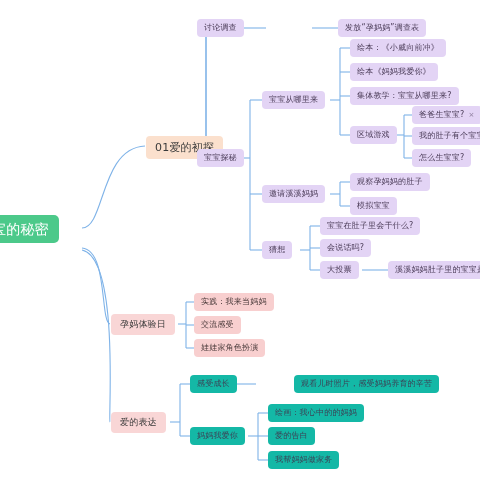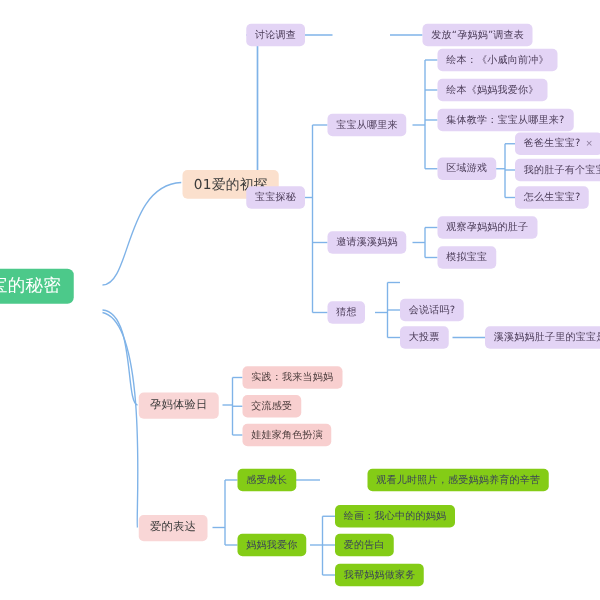--- a/index.html
+++ b/index.html
@@ -68,21 +68,21 @@
   }
   
   .n-pink {
     background: #f8cfcf;
     color: #4a3b3b;
     font-size: 8px;
     padding: 5px 7px;
   }
   
   .n-blue {
-    background: #84cc16;
+    background: #14b8a6;
     color: #3b4457;
     font-size: 8px;
     padding: 5px 7px;
   }
   .close-x {
     margin-left: 4px;
     font-size: 7px;
     color: #8a7a99;
     line-height: 1;
   }
@@ -217,20 +217,23 @@
   <div class="node n-pur" style="left:350px; top:173px;">
     <span class="txt">观察孕妈妈的肚子</span>
   </div>
   <div class="node n-pur" style="left:350px; top:197px;">
     <span class="txt">模拟宝宝</span>
   </div>
 
   <div class="node n-pur" style="left:262px; top:241px;">
     <span class="txt">猜想</span>
   </div>
+  <div class="node n-pur" style="left:320px; top:217px;">
+    <span class="txt">宝宝在肚子里会干什么?</span>
+  </div>
   <div class="node n-pur" style="left:320px; top:239px;">
     <span class="txt">会说话吗?</span>
   </div>
   <div class="node n-pur" style="left:320px; top:261px;">
     <span class="txt">大投票</span>
   </div>
   <div class="node n-pur" style="left:388px; top:261px;">
     <span class="txt">溪溪妈妈肚子里的宝宝是弟弟</span>
   </div>
 

